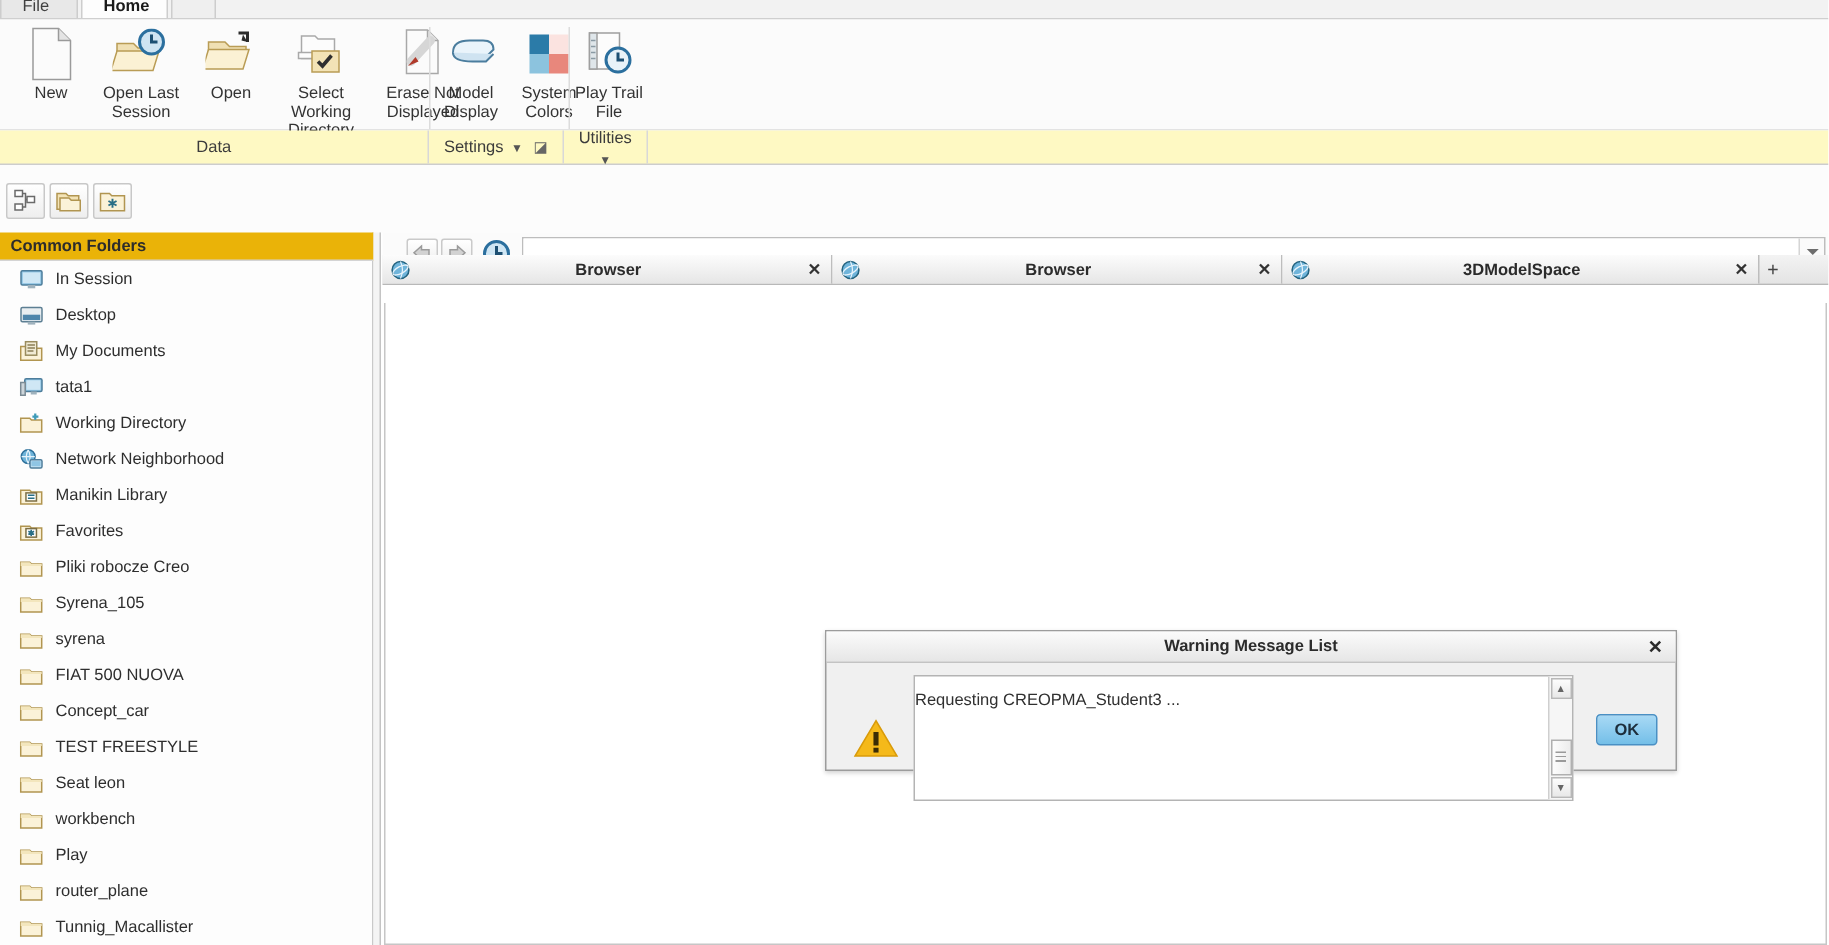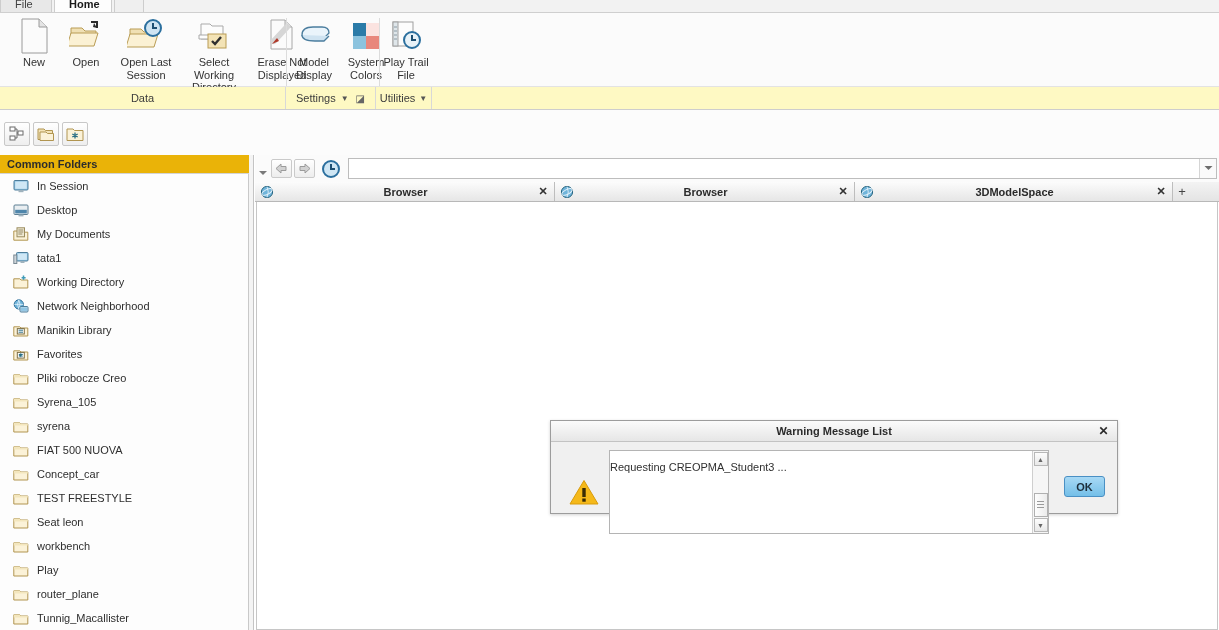--- a/index.html
+++ b/index.html
@@ -63,21 +63,21 @@
     border-bottom: 1px solid #cdcdcd;
   }
   .rfcell {
     position: absolute; top: 0; height: 22px;
     display: flex; align-items: center; justify-content: center;
     font-size: 11px; color: #3c3c3c;
     border-right: 1px solid #d8d8d8;
   }
   .rfcell.data { left: 0; width: 286px; }
   .rfcell.settings { left: 286px; width: 90px; gap: 5px; }
-  .rfcell.utilities { left: 376px; width: 56px; gap: 4px; }
+  .rfcell.utilities { left: 376px; width: 56px; gap: 4px; flex-direction: column; }
   .caret { font-size: 8px; color: #555; }
   .launcher { font-size: 10px; color: #666; margin-left: 2px; }
 
   
   .qbar {
     position: absolute; top: 110px; left: 0; width: 1219px; height: 45px;
     background: #fcfcfc;
   }
   .qbtn {
     position: absolute; top: 12px; width: 26px; height: 24px;
@@ -129,21 +129,21 @@
   .histbtn { width: 24px; height: 22px; margin: 0 5px 0 2px; display:flex; align-items:center; justify-content:center;}
   .addrbar {
     flex: 1; height: 21px; margin-right: 2px;
     border: 1px solid #bdbdbd; background: #ffffff;
     display: flex; align-items: center;
   }
   .addr-input { flex:1; border:none; outline:none; height:19px; font-size:11px; padding-left:4px; font-family:"Liberation Sans",sans-serif; }
   .addr-drop { width: 17px; height: 19px; display:flex; align-items:center; justify-content:center; border-left:1px solid #d5d5d5; background:#fafafa; font-size:8px; color:#555;}
 
   .tabstrip {
-    position: absolute; top: 182px; left: 255px; width: 964px; height: 20px;
+    position: absolute; top: 170px; left: 255px; width: 964px; height: 20px;
     border-bottom: 1px solid #b8b8b8;
     background: linear-gradient(#f3f3f3, #e4e4e4);
     display: flex; align-items: stretch;
   }
   .btab {
     display: flex; align-items: center; position: relative;
     border-right: 1px solid #bdbdbd;
     background: linear-gradient(#fcfcfc, #e6e6e6);
     font-size: 11px; font-weight: bold; color: #2b2b2b;
     padding: 0 4px;
@@ -235,42 +235,42 @@
       <div class="rbtn">
         <div class="ico">
           <svg width="30" height="36" viewBox="0 0 30 36">
             <path d="M3 1 h17 l8 8 v26 h-25 z" fill="#fbfbfb" stroke="#9a9a9a" stroke-width="1"></path>
             <path d="M20 1 v8 h8" fill="#e4e4e4" stroke="#9a9a9a" stroke-width="1"></path>
           </svg>
         </div>
         <div class="lbl">New</div>
       </div>
 
+      <div class="rbtn wide">
+        <div class="ico">
+          <svg width="38" height="34" viewBox="0 0 38 34">
+            <path d="M3 10 h11 l3 3 h12 v4 h-26 z" fill="#f0e0b4" stroke="#b99c55" stroke-width="1"></path>
+            <path d="M3 15 h28 l-4 13 h-28 z" fill="#fbf1d4" stroke="#b99c55" stroke-width="1"></path>
+            <circle cx="26" cy="9" r="8" fill="#cfe4f2" stroke="#2b6f9e" stroke-width="2"></circle>
+            <path d="M26 4 v5 h4" fill="none" stroke="#1d4f72" stroke-width="2"></path>
+          </svg>
+        </div>
+        <div class="lbl">Open Last Session</div>
+      </div>
+
       <div class="rbtn">
         <div class="ico">
           <svg width="34" height="34" viewBox="0 0 34 34">
             <path d="M2 9 h11 l3 3 h11 v4 h-25 z" fill="#f0e0b4" stroke="#b99c55" stroke-width="1"></path>
             <path d="M2 14 h27 l-4 13 h-27 z" fill="#fbf1d4" stroke="#b99c55" stroke-width="1"></path>
             <path d="M22 3 h6 v6" fill="none" stroke="#2b2b2b" stroke-width="2"></path>
             <path d="M28 9 l-4 -1 l1 -4 z" fill="#2b2b2b"></path>
           </svg>
         </div>
         <div class="lbl">Open</div>
-      </div>
-
-      <div class="rbtn wide">
-        <div class="ico">
-          <svg width="38" height="34" viewBox="0 0 38 34">
-            <path d="M3 10 h11 l3 3 h12 v4 h-26 z" fill="#f0e0b4" stroke="#b99c55" stroke-width="1"></path>
-            <path d="M3 15 h28 l-4 13 h-28 z" fill="#fbf1d4" stroke="#b99c55" stroke-width="1"></path>
-            <circle cx="26" cy="9" r="8" fill="#cfe4f2" stroke="#2b6f9e" stroke-width="2"></circle>
-            <path d="M26 4 v5 h4" fill="none" stroke="#1d4f72" stroke-width="2"></path>
-          </svg>
-        </div>
-        <div class="lbl">Open Last Session</div>
       </div>
 
       <div class="rbtn wide">
         <div class="ico">
           <svg width="38" height="34" viewBox="0 0 38 34">
             <path d="M6 5 h9 l2 2 h11 v13 h-22 z" fill="#fcfcfc" stroke="#a9a9a9" stroke-width="1"></path>
             <path d="M4 16 h11 v4 h-11 z" fill="#fcfcfc" stroke="#a9a9a9" stroke-width="1"></path>
             <rect x="13" y="15" width="18" height="14" fill="#f3e3b6" stroke="#b99c55" stroke-width="1"></rect>
             <path d="M17 22 l3 3 l6 -7" fill="none" stroke="#2f2f2f" stroke-width="2.4"></path>
           </svg>

